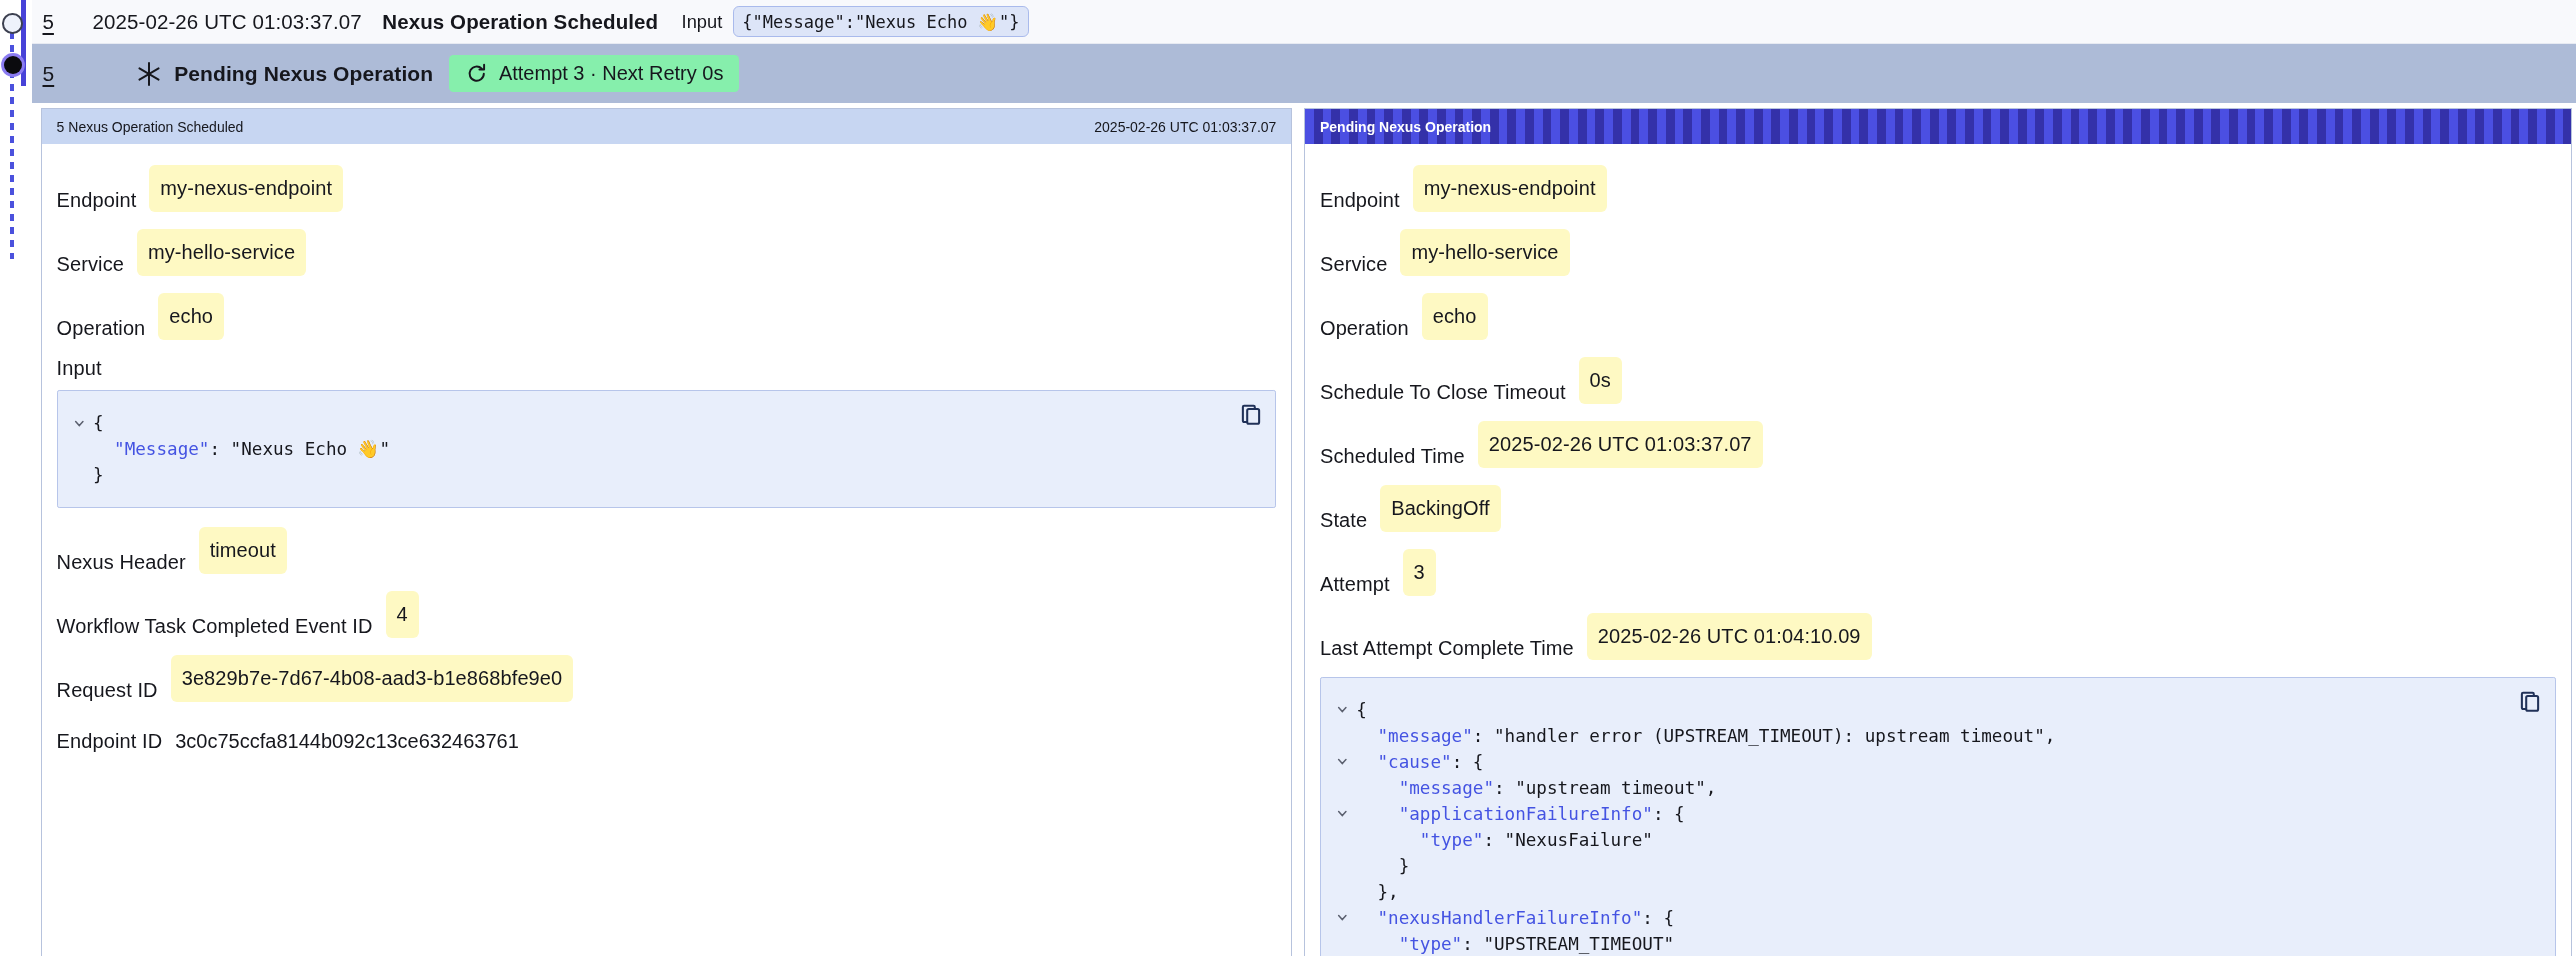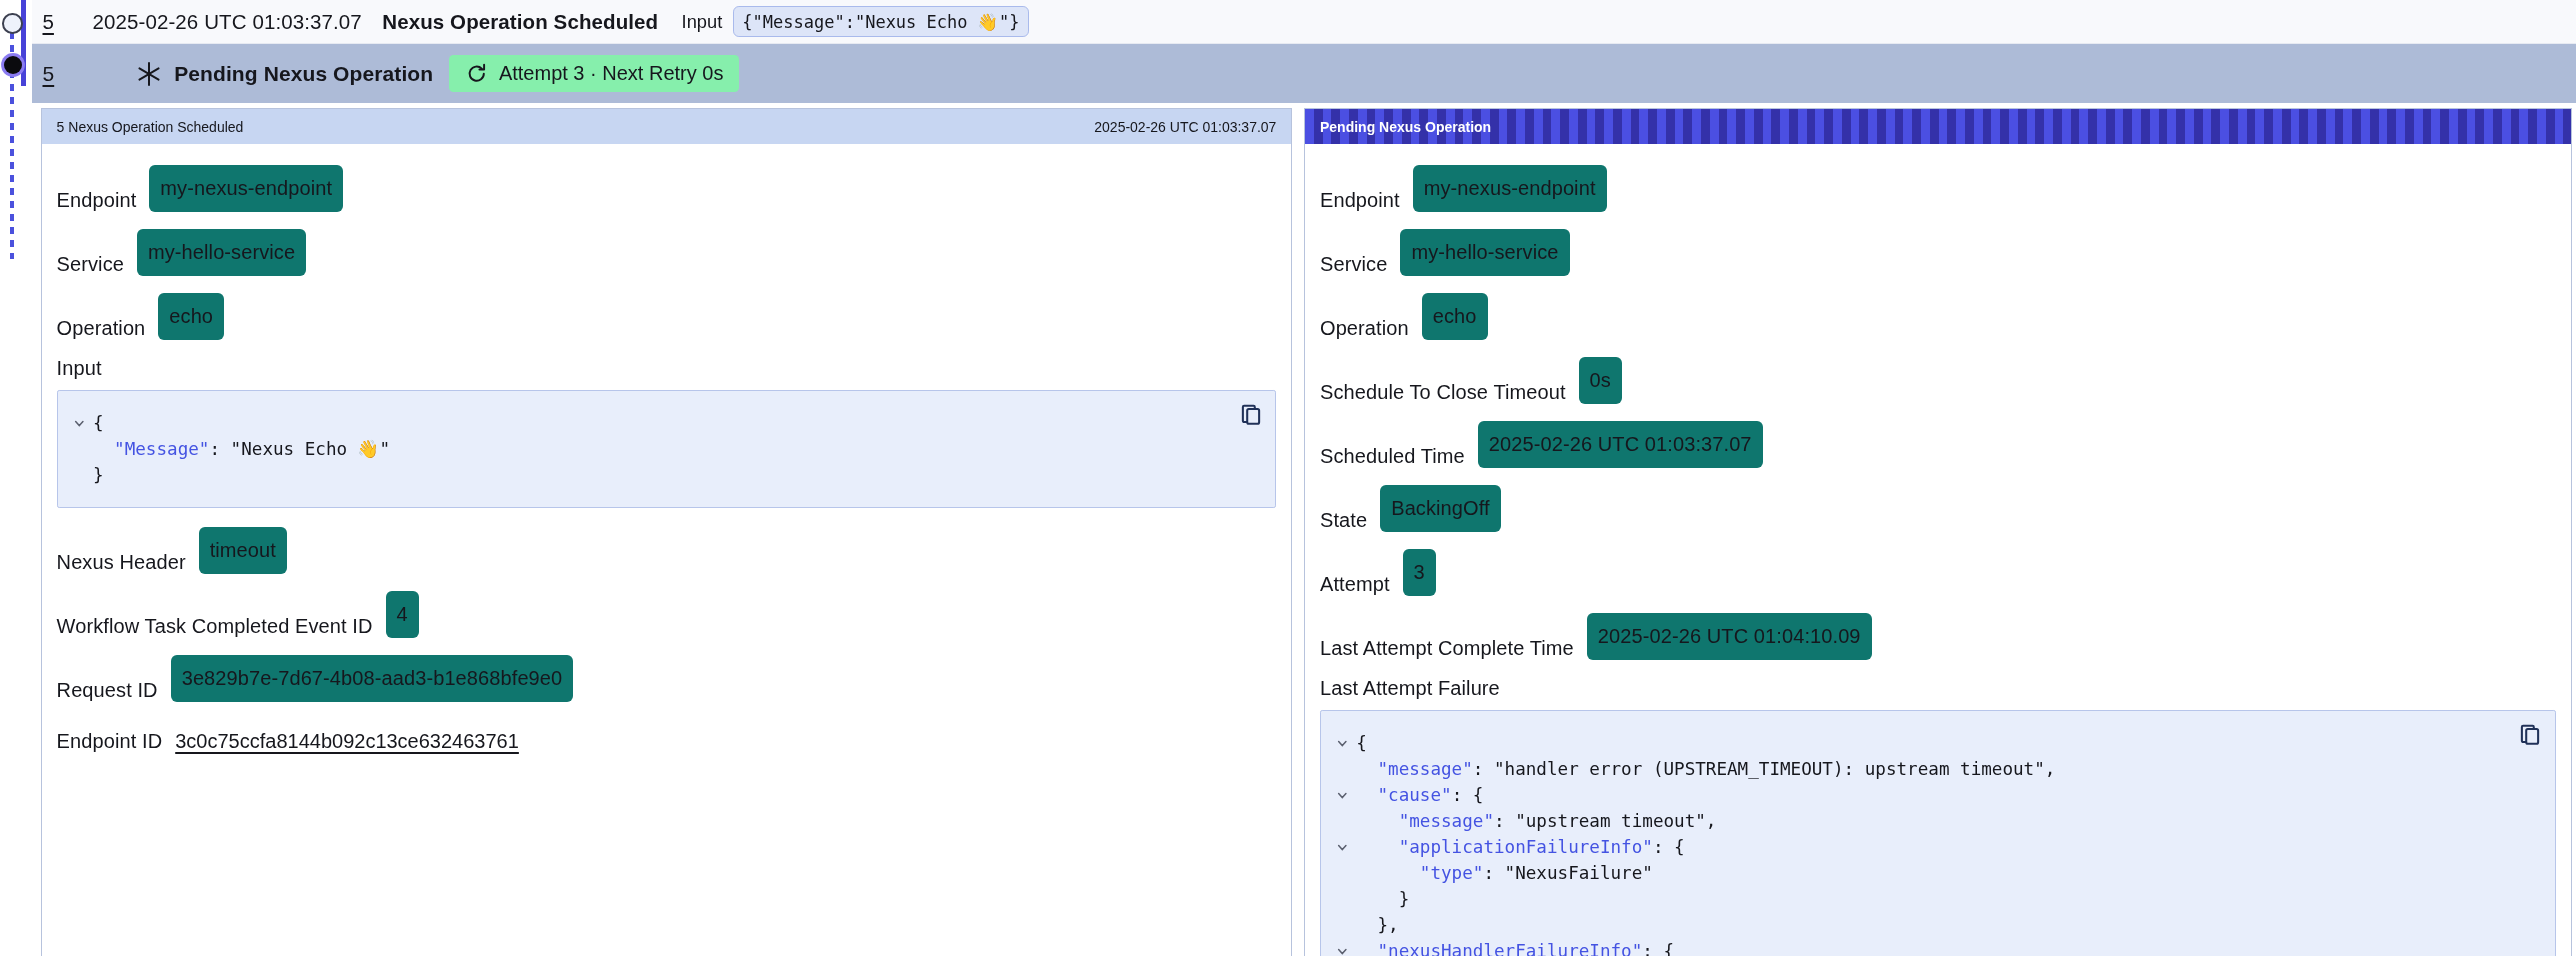--- a/index.html
+++ b/index.html
@@ -39,22 +39,22 @@
   .panel-right { flex:1; }
   .panel-head { height:35px; flex:none; display:flex; align-items:center; justify-content:space-between;
     padding:0 14.6px; font-size:14px; font-weight:500; }
   .panel-head.blue { background:#c7d6f2; }
   .panel-head.striped { background:repeating-linear-gradient(90deg,#4b4fe2 0 8.8px,#3431a9 8.8px 17.6px);
     color:#ffffff; font-weight:600; }
   .panel-body { padding:20.5px 14.6px 14.6px 14.6px; }
 
   .field { display:flex; align-items:flex-end; gap:13px; margin-bottom:17px; font-size:20px; min-height:34px; }
   .field-label { letter-spacing:0.1px; }
-  .badge { background:#0f766e; border-radius:5.9px; padding:12px 11px; letter-spacing:0.1px; }
-  .field-link { text-decoration:underline; text-underline-offset:3.7px; }
+  .badge { background:#fef9c3; border-radius:5.9px; padding:12px 11px; letter-spacing:0.1px; }
+  .field-link { text-underline-offset:3.7px; }
   .field-block { margin-bottom:19px; }
   .field-block > .field-label { display:block; font-size:20px; margin-bottom:10.3px; }
 
   .code-block { position:relative; background:#e8eefb; border:1.5px solid #b7c5ea; border-radius:2.2px;
     padding:19px 51px 19px 7.3px; font-family:"DejaVu Sans Mono", monospace; font-size:17.6px; line-height:26px; }
   .code-line { display:flex; }
   .gutter { width:28px; flex:none; display:flex; align-items:center; justify-content:center; }
   .gutter svg { width:14.6px; height:14.6px; }
   .code-text { white-space:pre; }
   .json-key { color:#4453e2; }
@@ -192,21 +192,20 @@
           </div>
           <div class="field">
             <span class="field-label">Attempt</span>
             <span class="badge">3</span>
           </div>
           <div class="field">
             <span class="field-label">Last Attempt Complete Time</span>
             <span class="badge">2025-02-26 UTC 01:04:10.09</span>
           </div>
           <div class="field-block">
-            <span class="field-label">Last Attempt Failure</span>
             <div class="code-block">
               <button class="copy-btn"><svg viewBox="0 0 24 24" fill="none" stroke="#203158" stroke-width="1.9" stroke-linejoin="round">
                   <rect x="8.5" y="6.5" width="11" height="13.5" rx="1.4"></rect>
                   <path d="M15.5 6.5V4.6A1.1 1.1 0 0 0 14.4 3.5H5.6A1.1 1.1 0 0 0 4.5 4.6v12.8a1.1 1.1 0 0 0 1.1 1.1h2.9"></path>
                 </svg></button>
               <div class="code-line">
                 <span class="gutter">
                   <svg viewBox="0 0 16 16" fill="none" stroke="#5a5f6e" stroke-width="1.6" stroke-linecap="round">
                     <polyline points="4,6 8,10.5 12,6"></polyline>
                   </svg>

